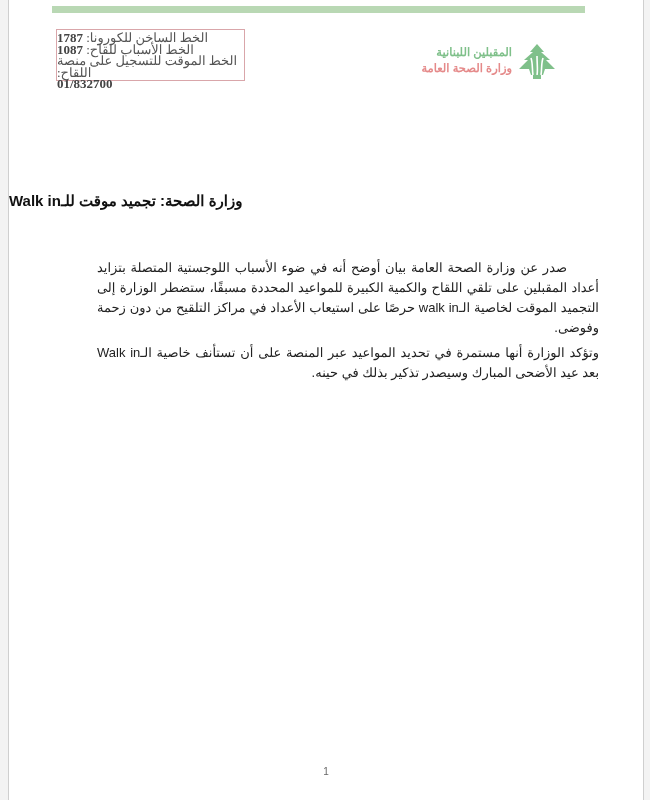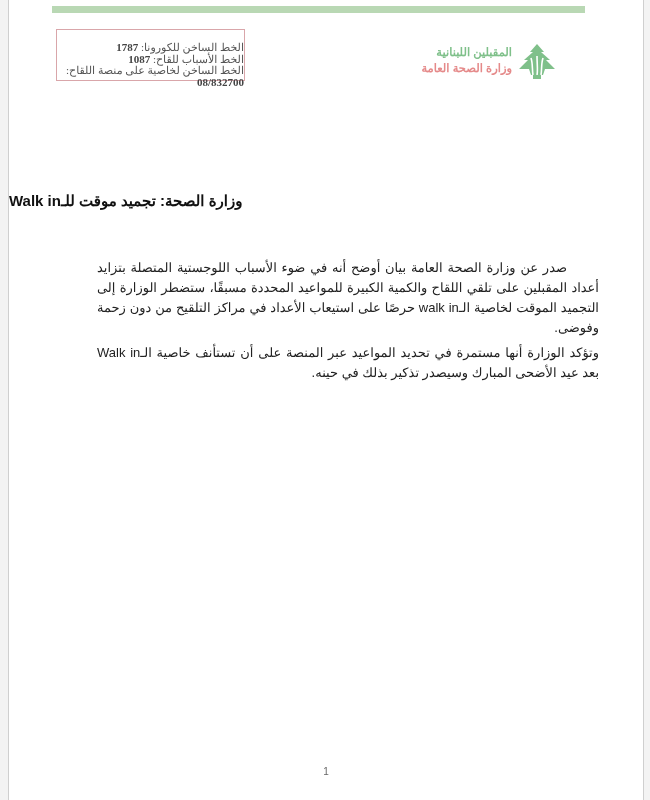--- a/index.html
+++ b/index.html
@@ -14,22 +14,22 @@
     border-left: 1px solid #cfcfcf; border-right: 1px solid #cfcfcf;
   }
   .top-bar {
     position: absolute; left: 43px; top: 6px; width: 533px; height: 7px;
     background: #b9d8b4;
   }
   .hotline-box {
     position: absolute; left: 47px; top: 29px; width: 189px; height: 52px;
     border: 1px solid #d9a6aa;
     font-family: "Liberation Serif", serif;
-    font-size: 11px; color: #555; line-height: 11.5px;
-    text-align: right; direction: rtl; padding-top: 12px;
+    font-size: 13px; color: #555; line-height: 11.5px;
+    text-align: left; direction: rtl; padding-top: 2px;
     box-sizing: border-box;
   }
   .hotline-box .num { font-weight: bold; color: #444; }
   .logo {
     position: absolute; left: 395px; top: 40px; width: 155px; height: 42px;
   }
   .logo-text {
     position: absolute; right: 47px; top: 4px; direction: rtl; text-align: right;
     font-size: 11.5px; line-height: 16px; font-weight: bold; white-space: nowrap;
   }
@@ -64,22 +64,22 @@
 
   <div class="hotline-box">
     <div>
       <span>الخط الساخن للكورونا:</span>
       <span class="num">1787</span>
     </div>
     <div>
       <span>الخط الأسباب للقاح:</span>
       <span class="num">1087</span>
     </div>
-    <div>الخط الساخن لخاصية على منصة اللقاح:</div>
-    <div class="num">08/832700</div>
+    <div>الخط الموقت للتسجيل على منصة اللقاح:</div>
+    <div class="num">01/832700</div>
   </div>
 
   <div class="logo">
     <div class="logo-text">
       <div class="logo-line1">المقبلين اللبنانية</div>
       <div class="logo-line2">وزارة الصحة العامة</div>
     </div>
     <svg class="cedar" viewBox="0 0 40 38">
       <path d="M20 2 L27 10 L24 10 L33 18 L29 18 L38 27 L28 27 L26 33 L14 33 L12 27 L2 27 L11 18 L7 18 L16 10 L13 10 Z" fill="#7fc08a"></path>
       <path d="M14 16 C16 22 15 28 16 33 M20 14 C20 22 21 28 20 33 M26 16 C24 22 25 28 24 33" stroke="#ffffff" stroke-width="1.6" fill="none"></path>

